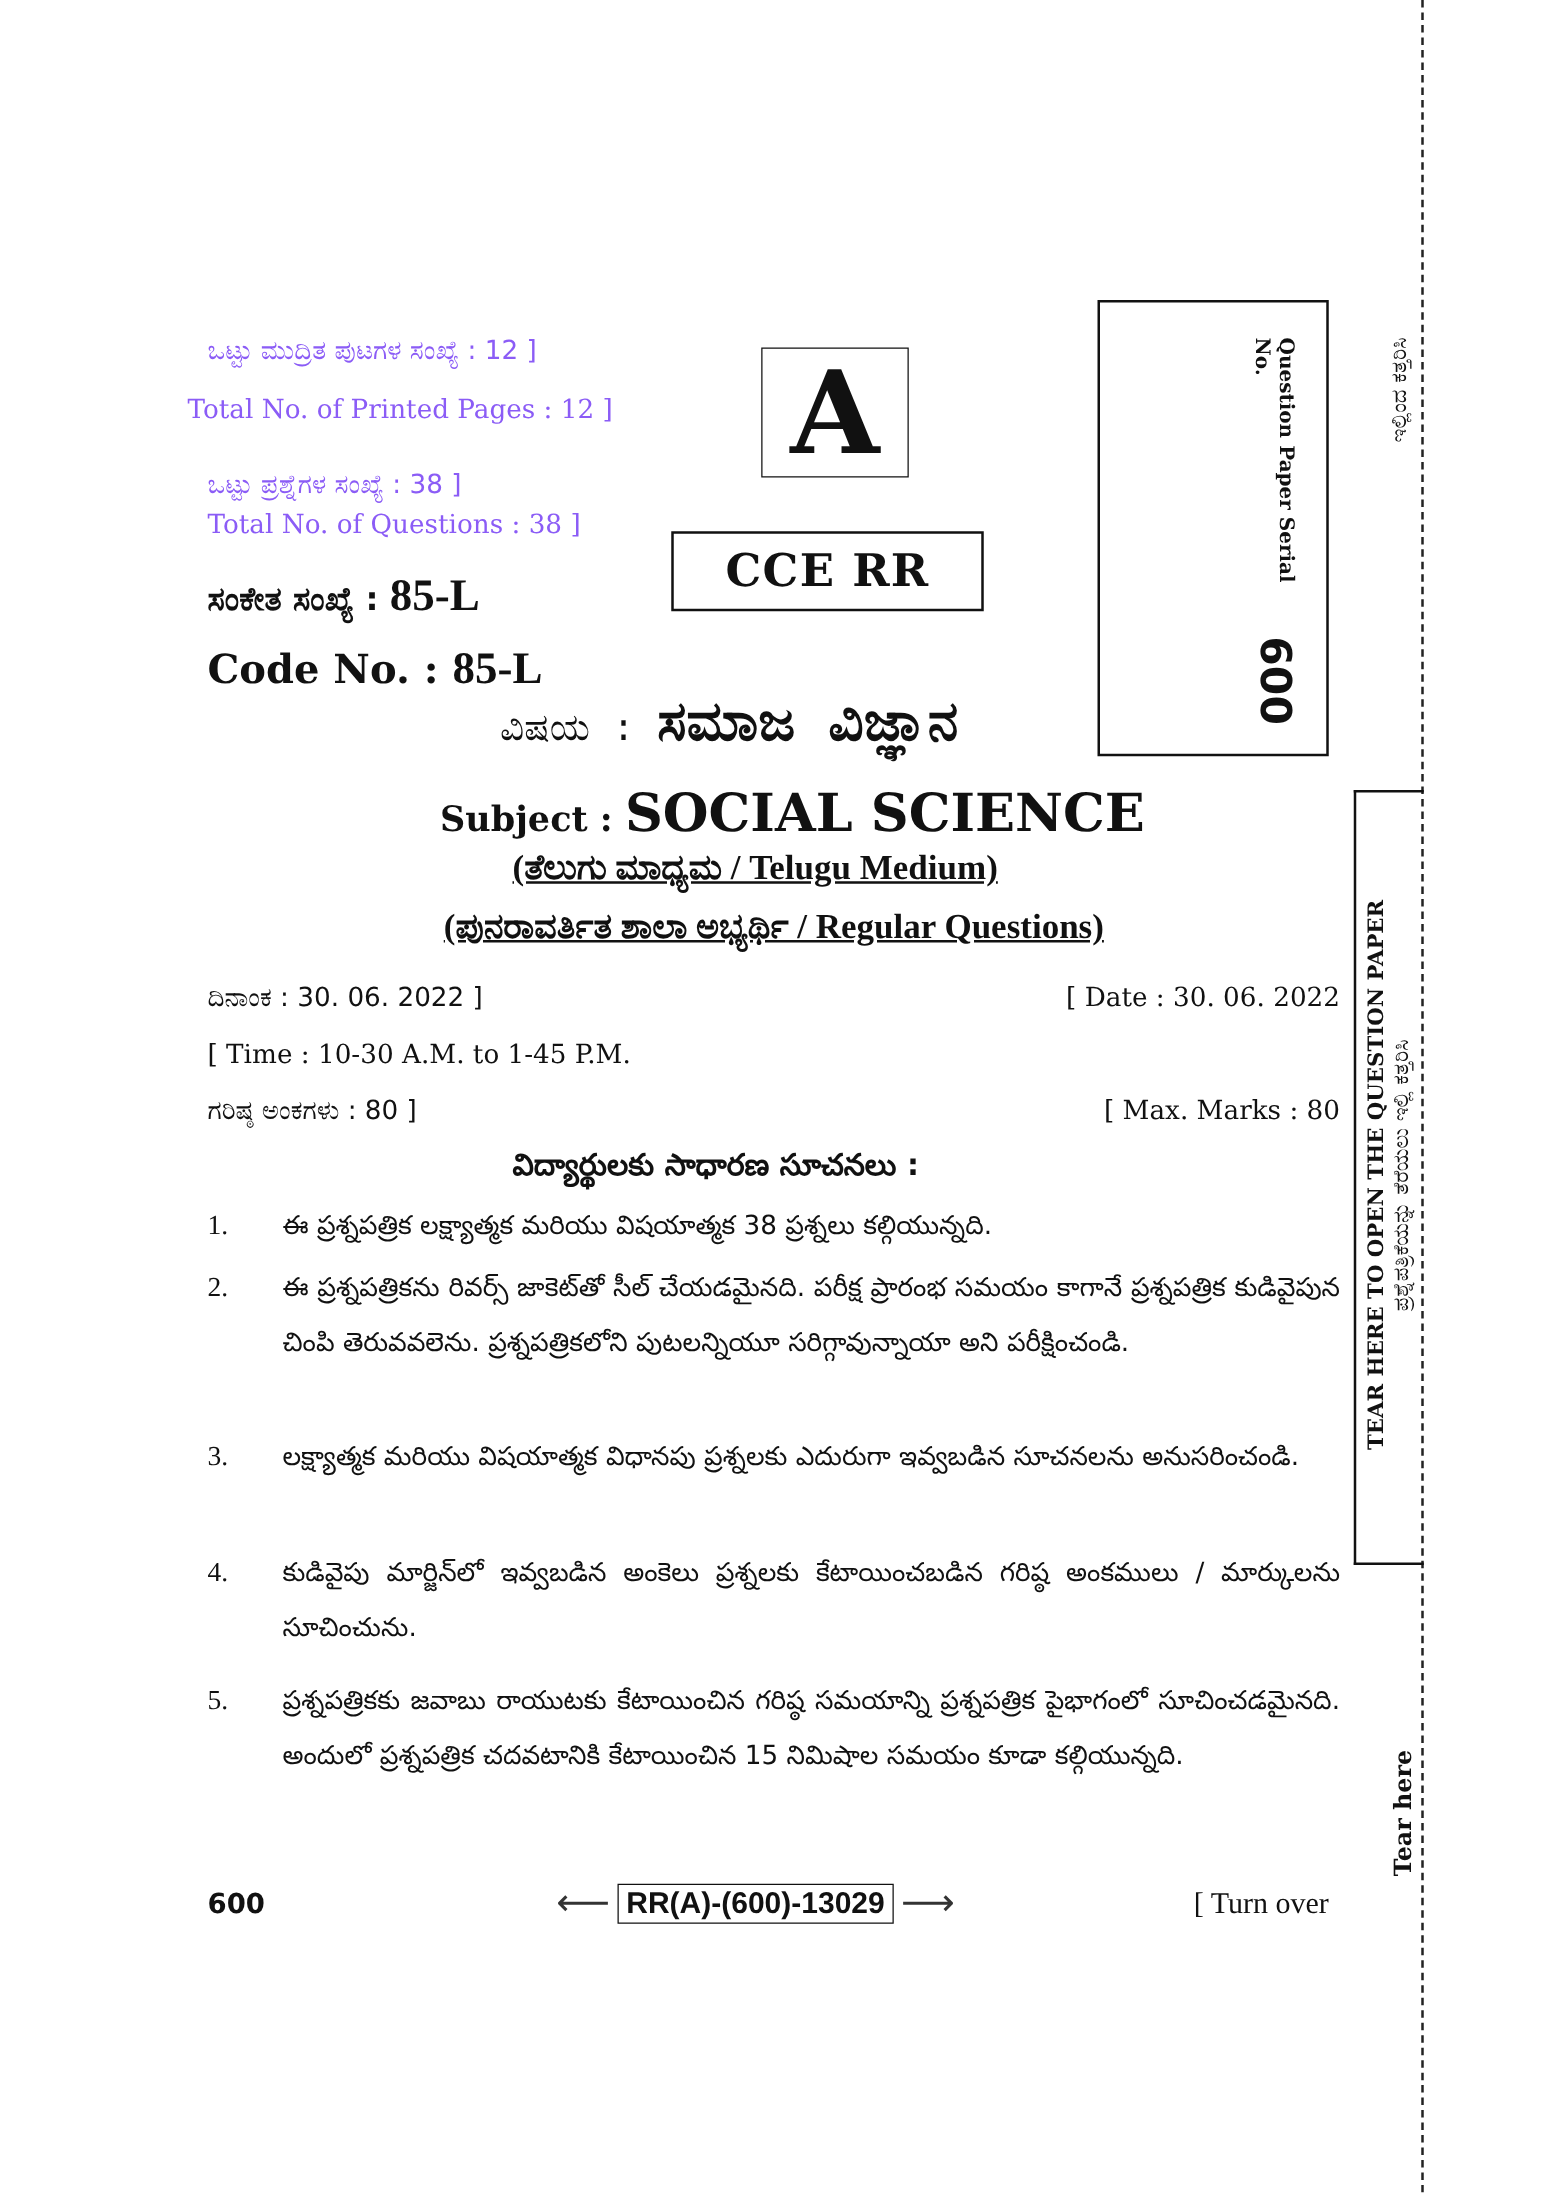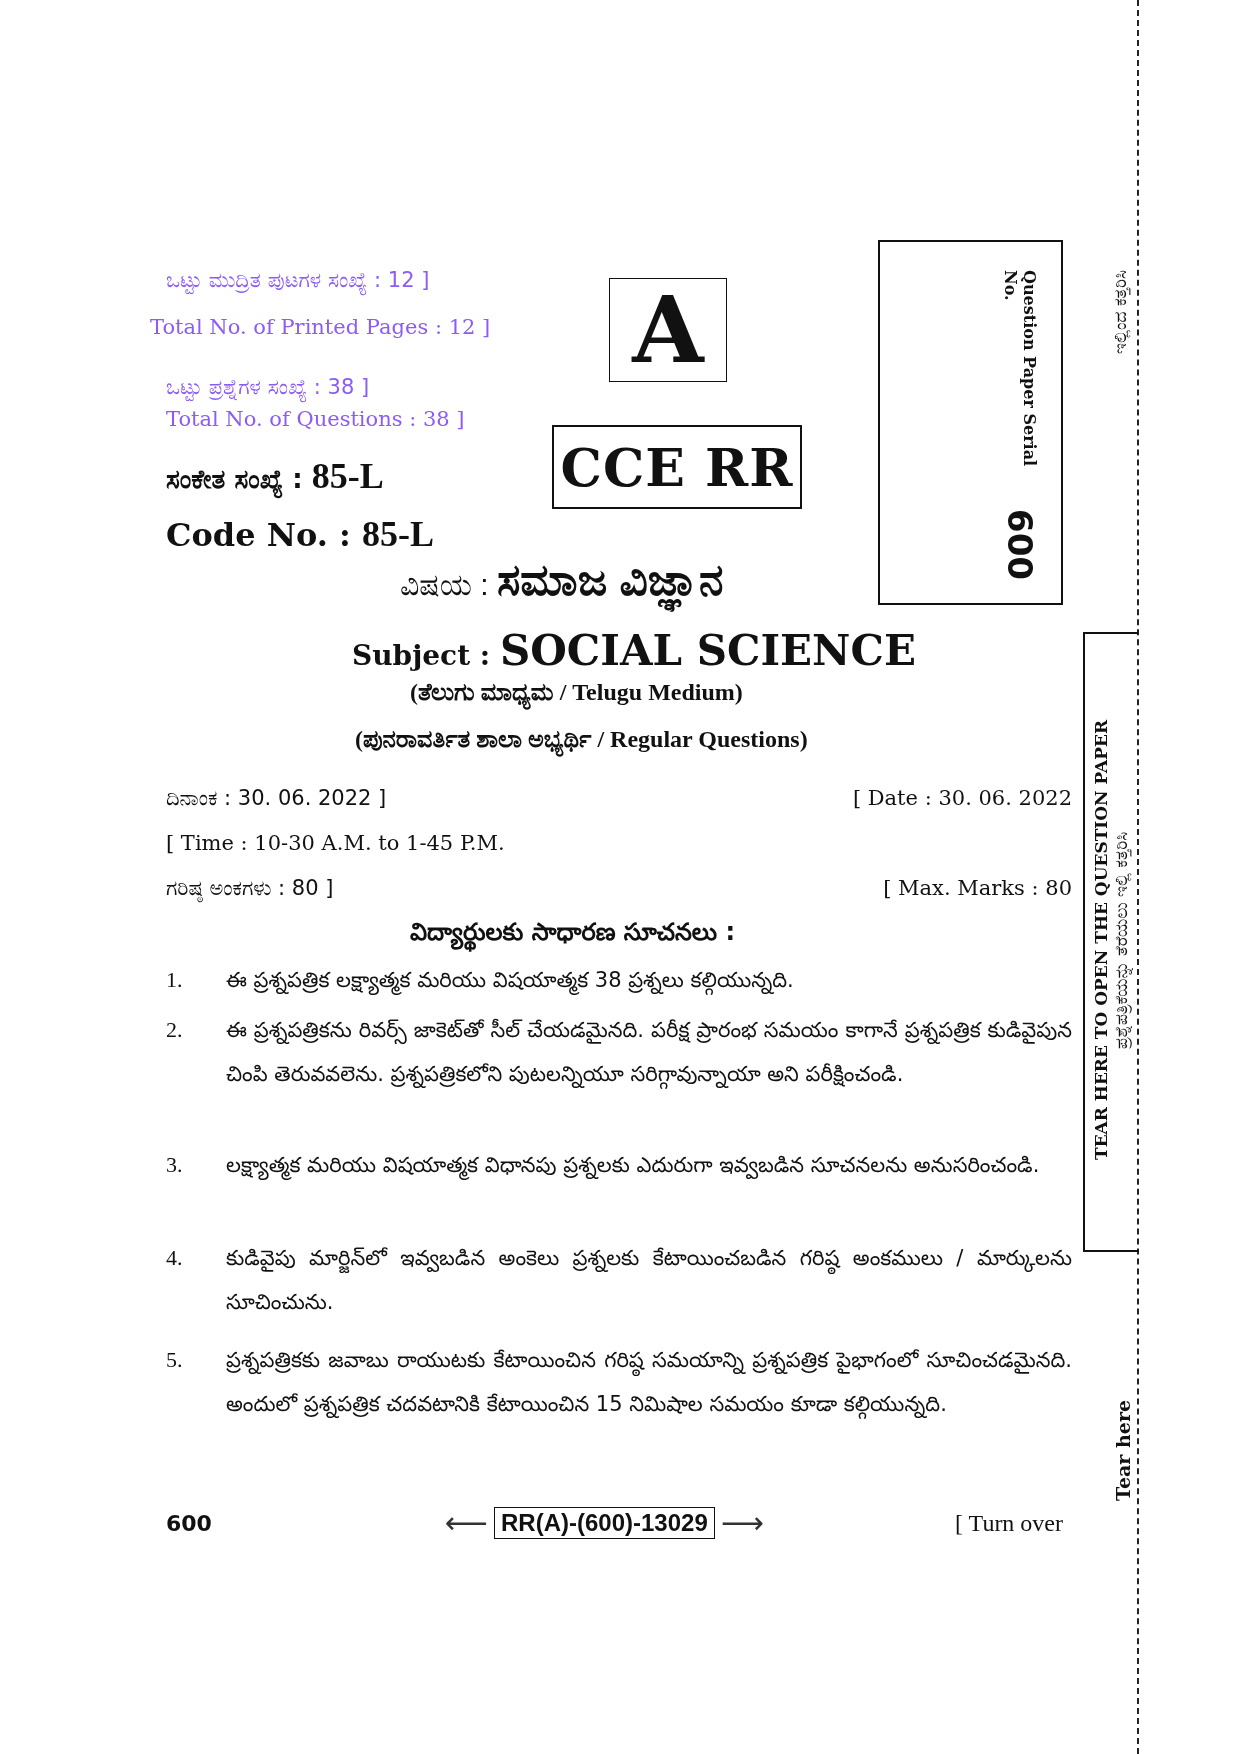--- a/index.html
+++ b/index.html
@@ -9,48 +9,48 @@
     font-family: "DejaVu Serif", serif;
   }
   .abs { position: absolute; white-space: nowrap; }
   .meta { font-family: "DejaVu Serif", serif; font-size: 21px; color: #8b5cf6; }
   .code { font-family: "DejaVu Serif", serif; font-weight: bold; font-size: 32px; }
   .code .num { font-family: Liberation Serif, serif; font-size: 36px; font-weight: bold; margin-top: 22px; }
   .box { position: absolute; border: 2px solid #111; box-sizing: border-box; }
   .box-a { left: 609px; top: 278px; width: 118px; height: 104px; border-width: 1.5px;
            display: flex; align-items: center; justify-content: center;
            font-family: "DejaVu Serif", serif; font-weight: bold; font-size: 92px; line-height: 1; }
-  .box-cce { left: 552px; top: 425px; width: 250px; height: 84px;
+  .box-cce { left: 537px; top: 425px; width: 250px; height: 64px;
              display: flex; align-items: center; justify-content: center;
-             font-family: "DejaVu Serif", serif; font-weight: bold; font-size: 52px; letter-spacing: 1px; }
+             font-family: "DejaVu Serif", serif; font-weight: bold; font-size: 36px; letter-spacing: 1px; }
   .box-serial { left: 878px; top: 240px; width: 185px; height: 365px; border-width: 2.5px; }
   .serial-text {
     position: absolute; left: 1005px; top: 270px; width: 30px; height: 310px;
     writing-mode: vertical-rl; display: flex; align-items: center; gap: 10px;
   }
   .serial-label { font-family: "DejaVu Serif", serif; font-weight: bold; font-size: 16px; }
   .serial-num { font-family: "DejaVu Sans", sans-serif; font-weight: bold; font-size: 34px; }
   .dashed-line { position: absolute; left: 1137px; top: 0; width: 0; height: 1754px;
                  border-left: 2px dashed #222; }
   .tear-box { position: absolute; left: 1083px; top: 632px; width: 56px; height: 620px;
               border: 2px solid #111; border-right: none; box-sizing: border-box; }
   .tear-text { position: absolute; left: 1088px; top: 640px; height: 600px; width: 46px;
                writing-mode: vertical-rl; transform: rotate(180deg);
                display: flex; flex-direction: column; justify-content: center; align-items: center; }
   .tear-en { font-family: "DejaVu Serif", serif; font-weight: bold; font-size: 17px; }
   .tear-kn { font-size: 17px; font-family: "DejaVu Sans", sans-serif; }
   .cut-here-kn { position: absolute; left: 1110px; top: 270px; writing-mode: vertical-rl;
                  transform: rotate(180deg); font-size: 17px; font-family: "DejaVu Sans", sans-serif; }
   .tear-here { position: absolute; left: 1112px; top: 1400px; writing-mode: vertical-rl;
                transform: rotate(180deg); font-family: "DejaVu Serif", serif; font-weight: bold; font-size: 19px; }
-  .vishaya { font-size: 44px; font-weight: bold; font-family: Liberation Sans, sans-serif; }
+  .vishaya { font-size: 44px; font-weight: bold; font-family: Liberation Mono, monospace; }
   .vishaya .lbl { font-size: 30px; font-weight: normal; }
   .subject { font-family: "DejaVu Serif", serif; font-weight: bold; font-size: 42px; }
   .subject .lbl { font-size: 28px; }
-  .medium { font-family: "Liberation Serif", serif; font-weight: bold; font-size: 24px; }
+  .medium { font-family: "Liberation Serif", serif; font-weight: bold; font-size: 28px; text-decoration: underline; }
   .row { position: absolute; left: 166px; width: 906px; display: flex; justify-content: space-between;
          font-family: "DejaVu Serif", serif; font-size: 21px; }
   .kn { font-family: "DejaVu Sans", sans-serif; }
   .instr-head { font-family: "DejaVu Sans", sans-serif; font-size: 24px; font-weight: bold; }
   .item { position: absolute; left: 166px; width: 906px; display: flex;
           font-family: "DejaVu Sans", sans-serif; font-size: 21px; line-height: 44px; }
   .item .n { width: 60px; flex: none; font-family: "Liberation Serif", serif; font-size: 22px; }
   .item .t { flex: 1; text-align: justify; }
   .footer-num { position: absolute; left: 166px; top: 1511px; font-family: "DejaVu Sans", sans-serif;
                 font-weight: bold; font-size: 22px; }

